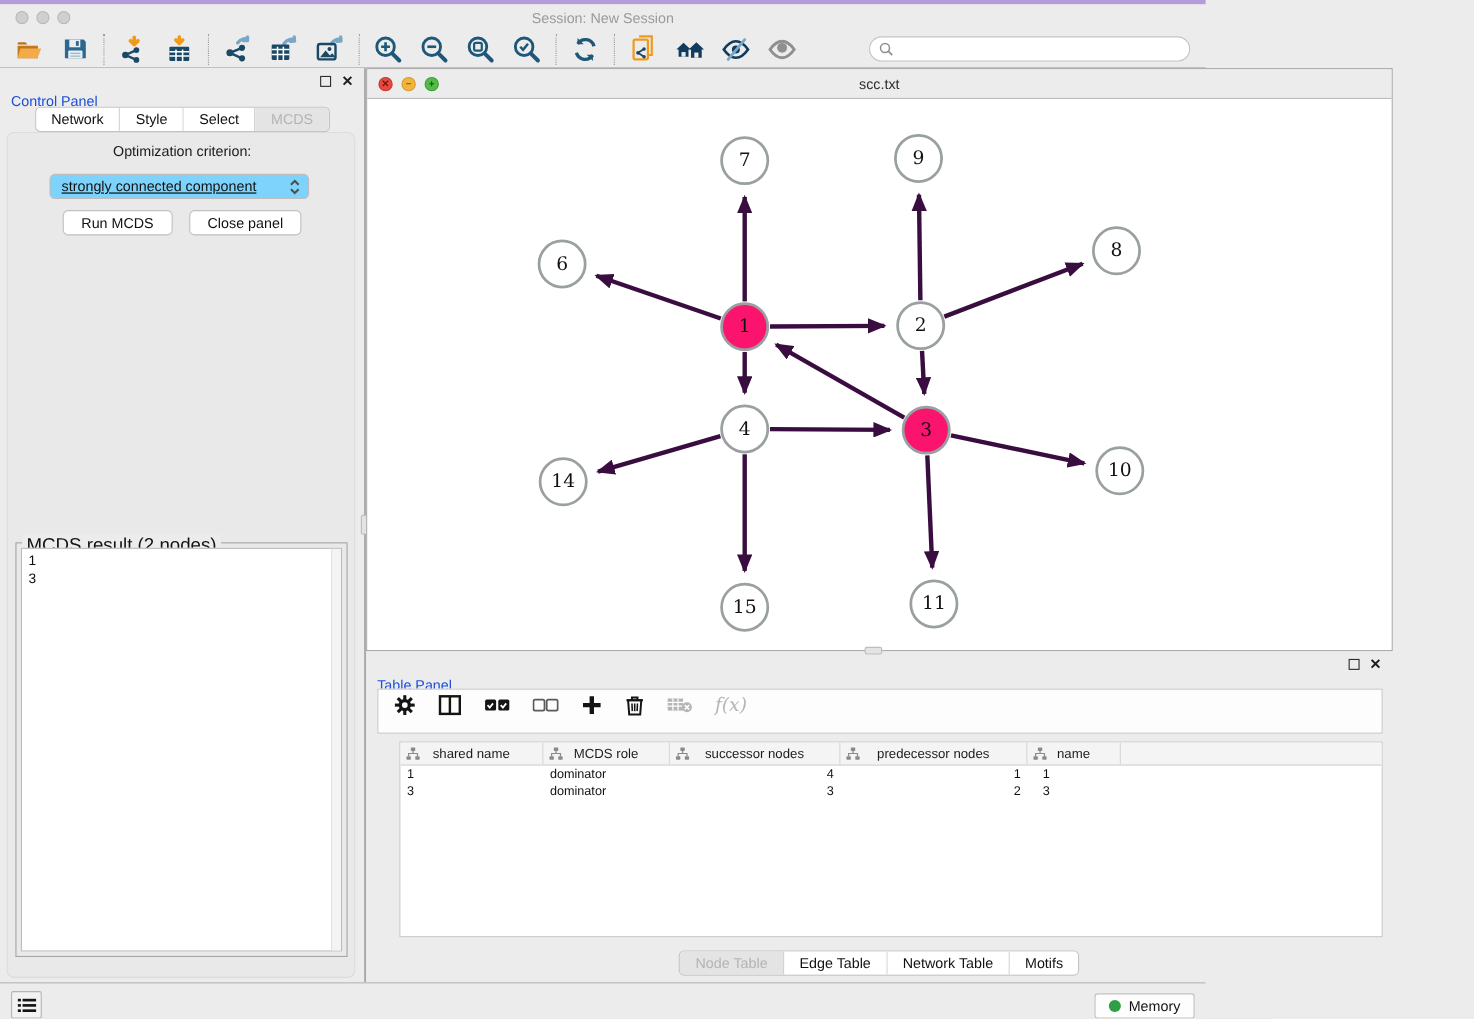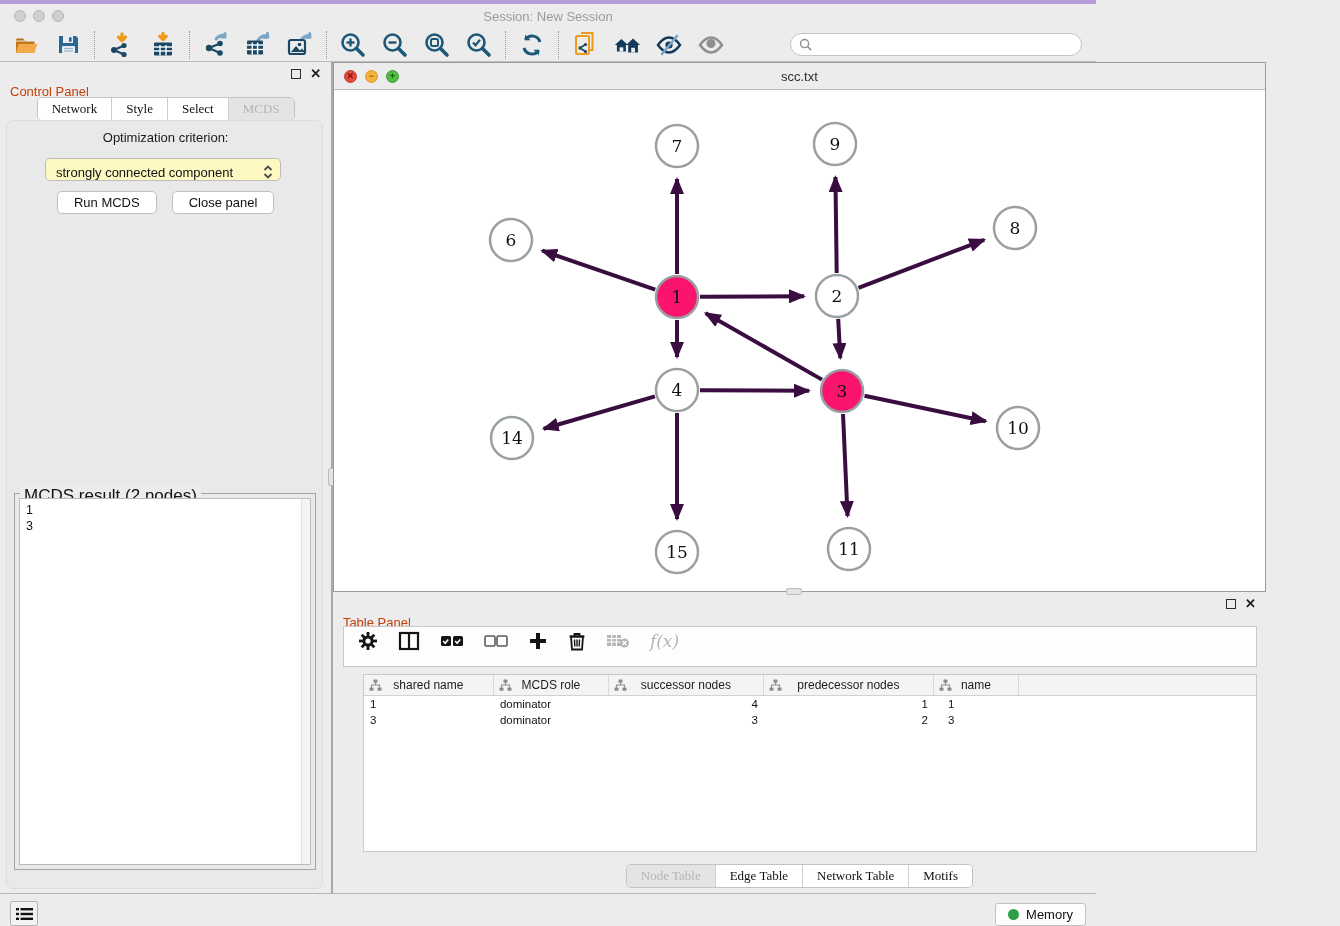--- a/index.html
+++ b/index.html
@@ -27,34 +27,34 @@
 
   
   .main { position:absolute; top:62px; left:0; right:0; height:831px; display:flex; }
   .control-panel { position:relative; width:405px; height:100%; background:#ececec; }
   .v-split { position:relative; width:2px; background:#a9a9a9; }
   .v-split .handle { position:absolute; top:406px; left:-3px; width:8px; height:18px; background:#e3e3e3; border:1px solid #bdbdbd; border-radius:2px; }
   .right-col { position:relative; width:933px; height:100%; background:#e3e3e3; }
 
   
   .panel-header { position:relative; height:28px; display:flex; align-items:center; padding:0 10px; }
-  .panel-title { font-size:13px; color:#c2410c;margin-top:31px; }
+  .panel-title { font-size:13px; color:#1d4ed8;margin-top:31px; }
   .ph-icons { position:absolute; right:10px; top:7px; display:flex; gap:9px; align-items:center; }
   .float-ic { width:10px; height:10px; border:1.5px solid #2c2c2c; background:transparent; }
   .close-ic { font-size:13px; font-weight:bold; color:#1c1c1c; line-height:10px; }
 
   .ctl-tabs { position:absolute; top:35px; left:0; width:100%; display:flex; justify-content:center; }
   .seg { display:flex; border:1px solid #c3c3c3; border-radius:5px; overflow:hidden; background:#fff; }
-  .seg .tab { font-size:13px; padding:3px 14px; background:#fff; color:#111; border-right:1px solid #cfcfcf; cursor:pointer; white-space:nowrap;font-family:Liberation Serif, serif; }
+  .seg .tab { font-size:13px; padding:3px 14px; background:#fff; color:#111; border-right:1px solid #cfcfcf; cursor:pointer; white-space:nowrap; }
   .seg .tab:last-child { border-right:none; }
   .seg .tab.active { background:#e4e4e4; color:#b4b4b4; }
 
   .ctl-inner { position:absolute; top:58px; left:6px; right:8px; bottom:4px; background:#e9e9e9; border:1px solid #dcdcdc; border-radius:7px; }
   .opt-label { position:absolute; top:68px; width:100%; text-align:center; font-size:13px; color:#1a1a1a; }
-  .dropdown { position:absolute; top:96px; left:45px; right:50px; height:23px; background:#fef9c3; border:1px solid #bdbdbd; border-radius:5px; display:flex; align-items:flex-end; padding:0 6px 0 10px; cursor:pointer; }
+  .dropdown { position:absolute; top:96px; left:45px; right:50px; height:23px; background:#7dd3fc; border:1px solid #bdbdbd; border-radius:5px; display:flex; align-items:center; padding:0 6px 0 10px; cursor:pointer;text-decoration:underline; }
   .dropdown .dd-val { flex:1; font-size:13px; color:#111; }
   .btn-row { position:absolute; top:129px; width:100%; display:flex; justify-content:center; gap:15px; }
   .mac-btn { font-size:13px; color:#111; background:#fff; border:1px solid #c0c0c0; border-radius:5px; padding:3px 16px; cursor:pointer; font-family:"Liberation Sans",sans-serif; }
 
   .result-box { position:absolute; top:431px; left:14px; right:15px; height:377px; border:1px solid #a5a5a5; background:transparent; }
   .result-legend { position:absolute; top:-8px; left:5px; background:#ececec; padding:0 4px; font-size:17px; color:#111; }
   .result-area { position:absolute; top:4px; left:4px; right:4px; bottom:4px; background:#fff; border:1px solid #bbb; font-size:12.5px; color:#111; padding:3px 6px; line-height:16px; overflow:hidden; }
   .result-scroll { position:absolute; top:5px; bottom:5px; right:5px; width:9px; background:#f4f4f4; border-left:1px solid #e2e2e2; }
 
   

